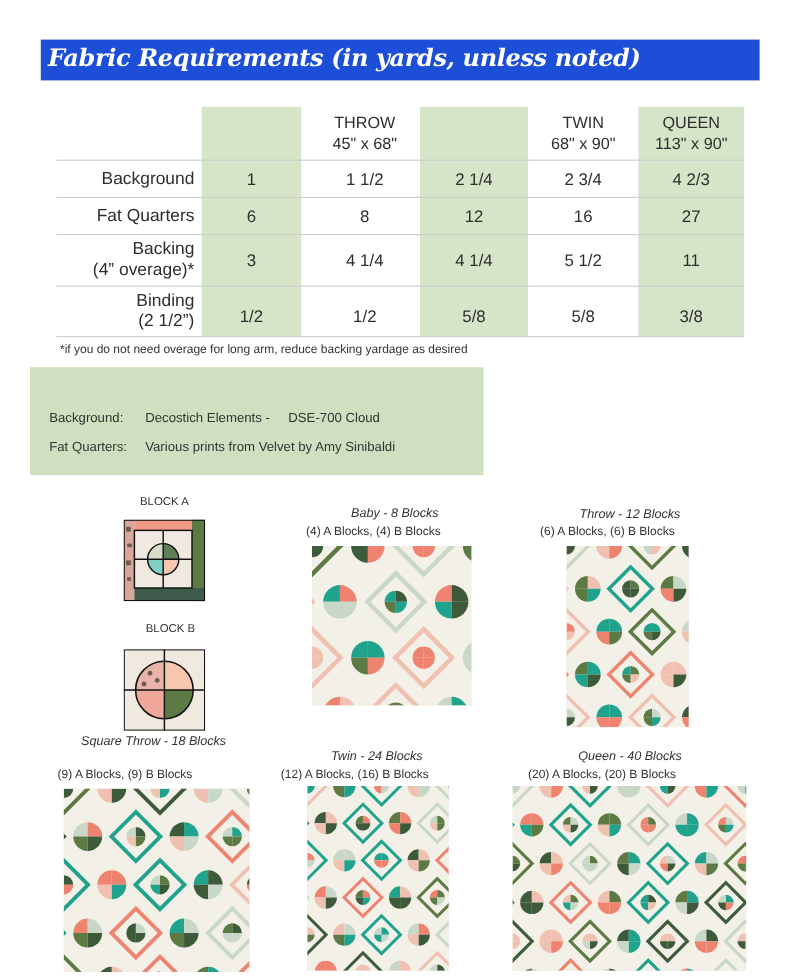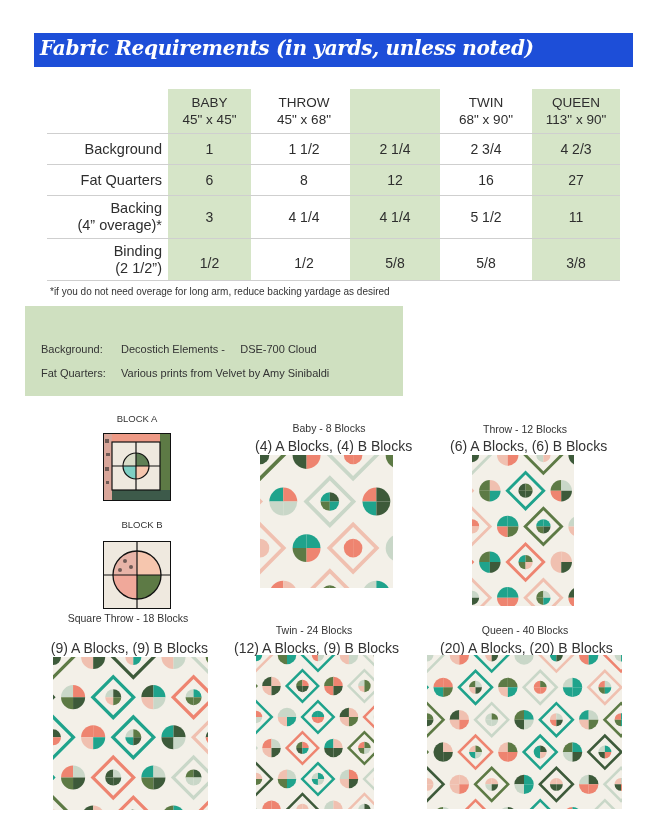--- a/index.html
+++ b/index.html
@@ -34,43 +34,39 @@
 
   .featuring {
     position: absolute; left: 25px; top: 306px; width: 378px; height: 90px;
     background: #cfe0c0;
   }
   .featuring .h { position: absolute; left: 16px; top: 15px; font-size: 11.5px; color: #333; }
   .featuring .r { position: absolute; left: 16px; font-size: 11px; color: #333; }
   .featuring .v { position: absolute; left: 96px; font-size: 11px; color: #333; }
 
   .block-label { position: absolute; font-size: 9.5px; color: #333; text-align: center; }
-  .quilt-title { position: absolute; font-size: 10.5px; color: #333; text-align: center; white-space: nowrap; }
-  .quilt-sub { position: absolute; font-size: 14px; color: #333; text-align: right; white-space: nowrap; }
+  .quilt-title { position: absolute; font-size: 10.5px; color: #333; text-align: center; white-space: nowrap; font-style: italic; }
+  .quilt-sub { position: absolute; font-size: 10px; color: #333; text-align: left; white-space: nowrap; }
   .quilt { position: absolute; overflow: hidden; background: #f3f0e8; }
   .quilt svg, .block svg { display: block; }
   .block { position: absolute; }
 </style>
 </head>
 <body>
 
 <div class="title-bar">
   <span>Fabric Requirements (in yards, unless noted)</span>
 </div>
 
 <div class="req-table">
   <div class="col-bg" style="left:121px;width:83px;height:191px;"></div>
   <div class="col-bg" style="left:303px;width:90px;height:191px;"></div>
   <div class="col-bg" style="left:485px;width:88px;height:191px;"></div>
 
   <div class="row hdr" style="top:0;height:44px;">
-    <div class="cell" style="left:121px;width:83px;height:44px;">
-      <div>BABY</div>
-      <div>45" x 45"</div>
-    </div>
     <div class="cell" style="left:212px;width:90px;height:44px;">
       <div>THROW</div>
       <div>45" x 68"</div>
     </div>
     <div class="cell" style="left:394px;width:90px;height:44px;">
       <div>TWIN</div>
       <div>68" x 90"</div>
     </div>
     <div class="cell" style="left:485px;width:88px;height:44px;">
       <div>QUEEN</div>
@@ -185,21 +181,21 @@
 <div class="quilt-title" style="left:255px;top:422px;width:148px;">Baby - 8 Blocks</div>
 <div class="quilt-sub" style="left:255px;top:438px;width:148px;">(4) A Blocks, (4) B Blocks</div>
 
 <div class="quilt-title" style="left:450px;top:423px;width:150px;">Throw - 12 Blocks</div>
 <div class="quilt-sub" style="left:450px;top:438px;width:150px;">(6) A Blocks, (6) B Blocks</div>
 
 <div class="quilt-title" style="left:48px;top:612px;width:160px;">Square Throw - 18 Blocks</div>
 <div class="quilt-sub" style="left:48px;top:640px;width:160px;">(9) A Blocks, (9) B Blocks</div>
 
 <div class="quilt-title" style="left:234px;top:624px;width:160px;">Twin - 24 Blocks</div>
-<div class="quilt-sub" style="left:234px;top:640px;width:160px;">(12) A Blocks, (9) B Blocks</div>
+<div class="quilt-sub" style="left:234px;top:640px;width:160px;">(12) A Blocks, (16) B Blocks</div>
 
 <div class="quilt-title" style="left:440px;top:624px;width:170px;">Queen - 40 Blocks</div>
 <div class="quilt-sub" style="left:440px;top:640px;width:170px;">(20) A Blocks, (20) B Blocks</div>
 
 <div class="quilt" style="left:260px;top:455px;width:133px;height:133px;">
     <svg width="133" height="133">
       <rect width="133" height="133" fill="#f3f0e8"></rect>
       <rect x="-40.033" y="-63.30800000000001" width="33.516000000000005" height="33.516000000000005" fill="none" stroke="#ee8470" stroke-width="3.724" transform="rotate(45 -23.275000000000002 -46.550000000000004)"></rect>
       <path d="M-23.275000000000002 -46.550000000000004 L-23.275000000000002 -55.86000000000001 A9.31 9.31 0 0 0 -32.585 -46.550000000000004 Z" fill="#ee8470"></path>
       <path d="M-23.275000000000002 -46.550000000000004 L-13.965000000000002 -46.550000000000004 A9.31 9.31 0 0 0 -23.275000000000002 -55.86000000000001 Z" fill="#c9d7c8"></path>

